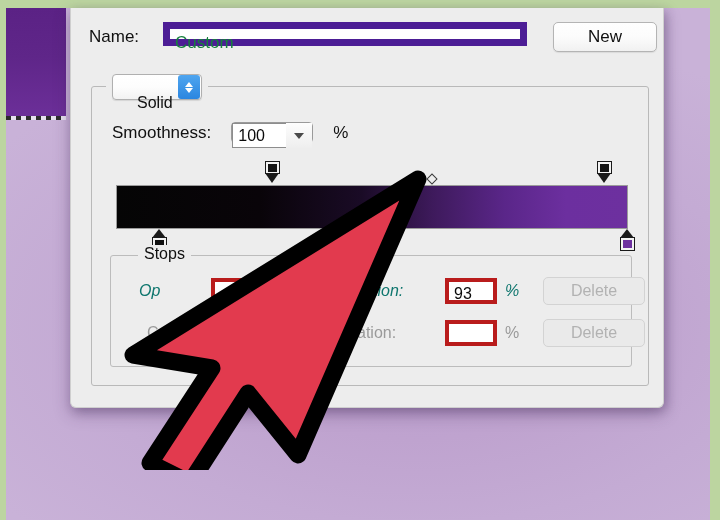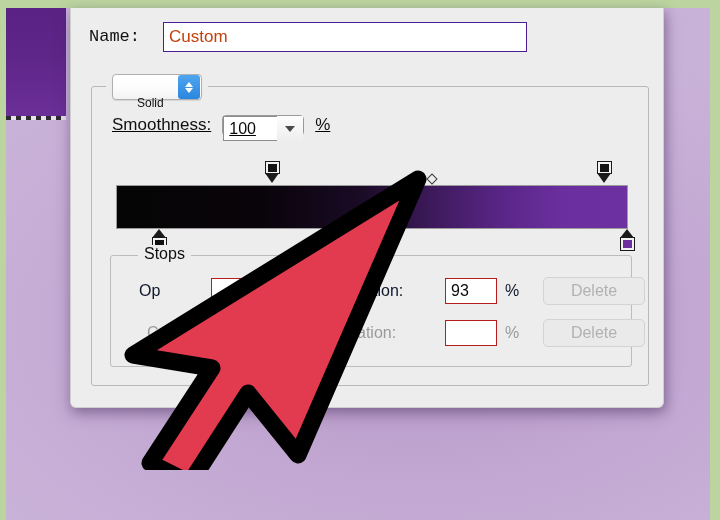--- a/index.html
+++ b/index.html
@@ -38,27 +38,27 @@
     border-radius:0 0 6px 6px;
     box-shadow:0 6px 16px rgba(60,35,80,.35), 3px 3px 10px rgba(60,35,80,.22);
   }
 
   
   #name-row{
     position:absolute; left:12px; top:14px; right:12px; height:32px;
   }
   .lbl{
     font-size:17px; color:#101010; line-height:30px;
-    font-family:Liberation Mono, monospace;
+    font-family:Liberation Sans, sans-serif;
   }
   #name-label{ position:absolute; left:6px; top:0; }
   #name-input{
-    position:absolute; left:80px; top:0; width:364px; height:30px;
-    background:#fff; border:1px solid #4c1d95;
-    font-size:17px; color:#c2410c; padding:0 5px; line-height:28px;
+    position:absolute; left:80px; top:0; width:364px; height:24px;
+    background:#fff; border:7px solid #4c1d95;
+    font-size:17px; color:#15803d; padding:0 5px; line-height:28px;
     font-family:"Liberation Sans", sans-serif;
   }
   #new-button{
     position:absolute; left:470px; top:0; width:104px; height:30px;
     background:linear-gradient(180deg,#fefefe 0%,#fcfcfc 48%,#f1f1f1 100%);
     border:1px solid #b4b4b4; border-radius:5px;
     font-size:17px; color:#101010; text-align:center; line-height:28px;
     box-shadow:0 1px 1px rgba(0,0,0,.08);
     font-family:"Liberation Sans", sans-serif;
   }
@@ -75,37 +75,37 @@
   }
   #gradient-type-label{ font-size:17px; color:#101010; }
   #gradient-type-select{
     position:relative; width:90px; height:26px;
     background:linear-gradient(180deg,#ffffff 0%,#fdfdfd 50%,#f2f2f2 100%);
     border:1px solid #b0b0b0; border-radius:4px;
     box-shadow:0 1px 1px rgba(0,0,0,.10);
     display:flex; align-items:center;
   }
   #gradient-type-value{
-    font-size:12px; color:#101010; padding-left:24px; flex:1;margin-top:32px;
+    font-size:16px; color:#101010; padding-left:24px; flex:1;margin-top:32px;
   }
   #gradient-type-stepper{
     width:22px; height:24px; margin-right:1px;
     background:linear-gradient(180deg,#4fa5ef 0%,#2b86e0 100%);
     border-radius:3px;
     display:flex; flex-direction:column;
     align-items:center; justify-content:center; gap:1px;
   }
   .chev-up,.chev-down{ width:0;height:0;border-left:4px solid transparent;border-right:4px solid transparent;}
   .chev-up{ border-bottom:5px solid #fff; }
   .chev-down{ border-top:5px solid #fff; }
 
   
   #smoothness-row{
     position:absolute; left:20px; top:28px; height:28px;
-    display:flex; align-items:flex-start; gap:11px;text-decoration:underline;
+    display:flex; align-items:flex-end; gap:20px;
   }
   #smoothness-label{ font-size:17px; color:#101010; }
   #smoothness-combo{
     display:flex; height:21px;
     background:linear-gradient(180deg,#fbfbfb,#f0f0f0);
     border:1px solid #9a9a9a; border-radius:4px;
   }
   #smoothness-input{
     width:54px; height:25px; background:#fff;
     border:1px solid #8d8d8d; border-right:none; margin:0;
@@ -173,24 +173,24 @@
     background:#ededed; padding:0 6px;
     font-size:16px; color:#101010;margin-left:13px;
   }
   .stop-row{
     position:absolute; left:0; right:0; height:30px;
     display:flex; align-items:center;
   }
   #stop-row-opacity{ top:20px; }
   #stop-row-color{ top:62px; }
   .dim-lbl{ font-size:16px; color:#9a9a9a; }
-  .dark-lbl{ font-size:16px; color:#0f172a; }
+  .dark-lbl{ font-size:16px; color:#0f766e;font-style:italic; }
   .field-num{
     width:52px; height:26px; background:#fff;
-    border:1px solid #b91c1c;
+    border:4px solid #b91c1c;
     font-size:16px; color:#0a0a0a; line-height:24px; padding-left:5px;
     font-family:"Liberation Sans", sans-serif;
   }
   .delete-btn{
     width:102px; height:28px;
     background:#eaeaea; border:1px solid #d3d3d3; border-radius:5px;
     font-size:16px; color:#b2b2b2; text-align:center; line-height:26px;
     font-family:"Liberation Sans", sans-serif;
   }
   #opacity-label{ position:absolute; left:28px; }
@@ -224,20 +224,21 @@
   <div id="selection-swatch"></div>
   <div id="selection-marching-ants"></div>
   <div id="canvas-right-green"></div>
 </div>
 
 <div id="dialog">
 
   <div id="name-row">
     <span id="name-label" class="lbl">Name:</span>
     <div id="name-input" title="Custom">Custom</div>
+    <div id="new-button">New</div>
   </div>
 
   <div id="gradient-group">
 
     <div id="gradient-group-legend">
       <div id="gradient-type-select">
         <span id="gradient-type-value">Solid</span>
         <span id="gradient-type-stepper">
           <span class="chev-up"></span>
           <span class="chev-down"></span>

